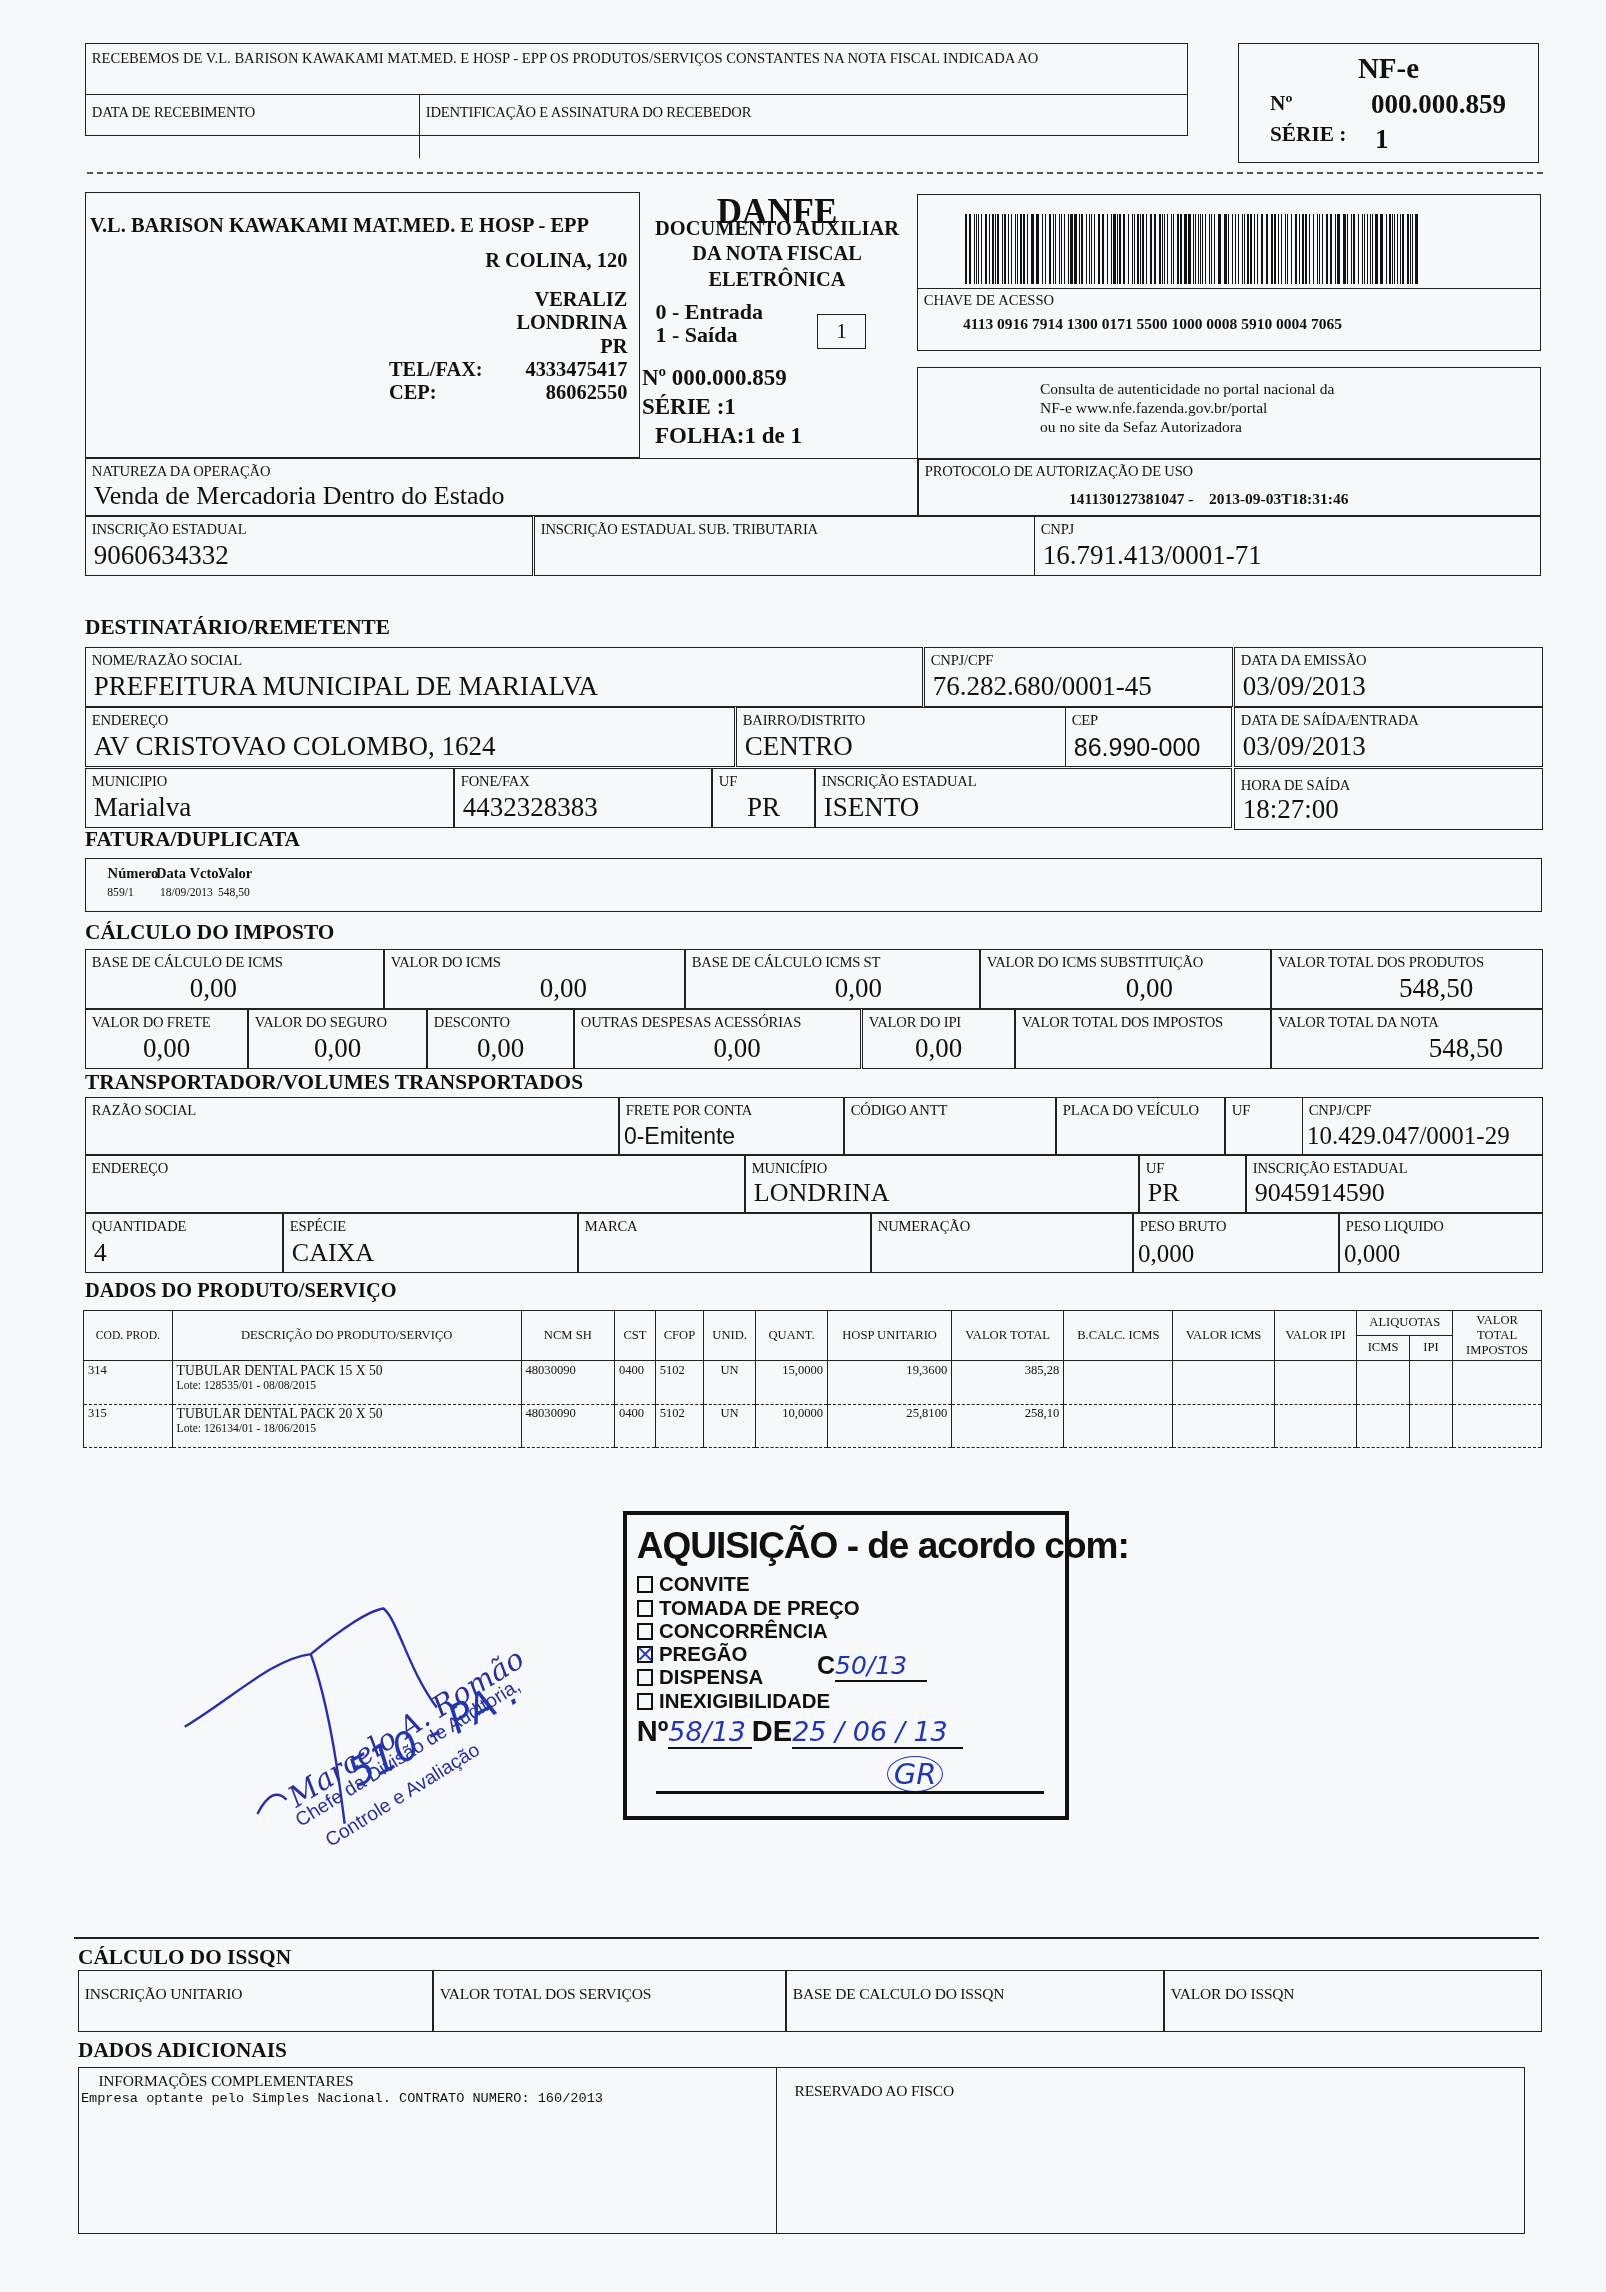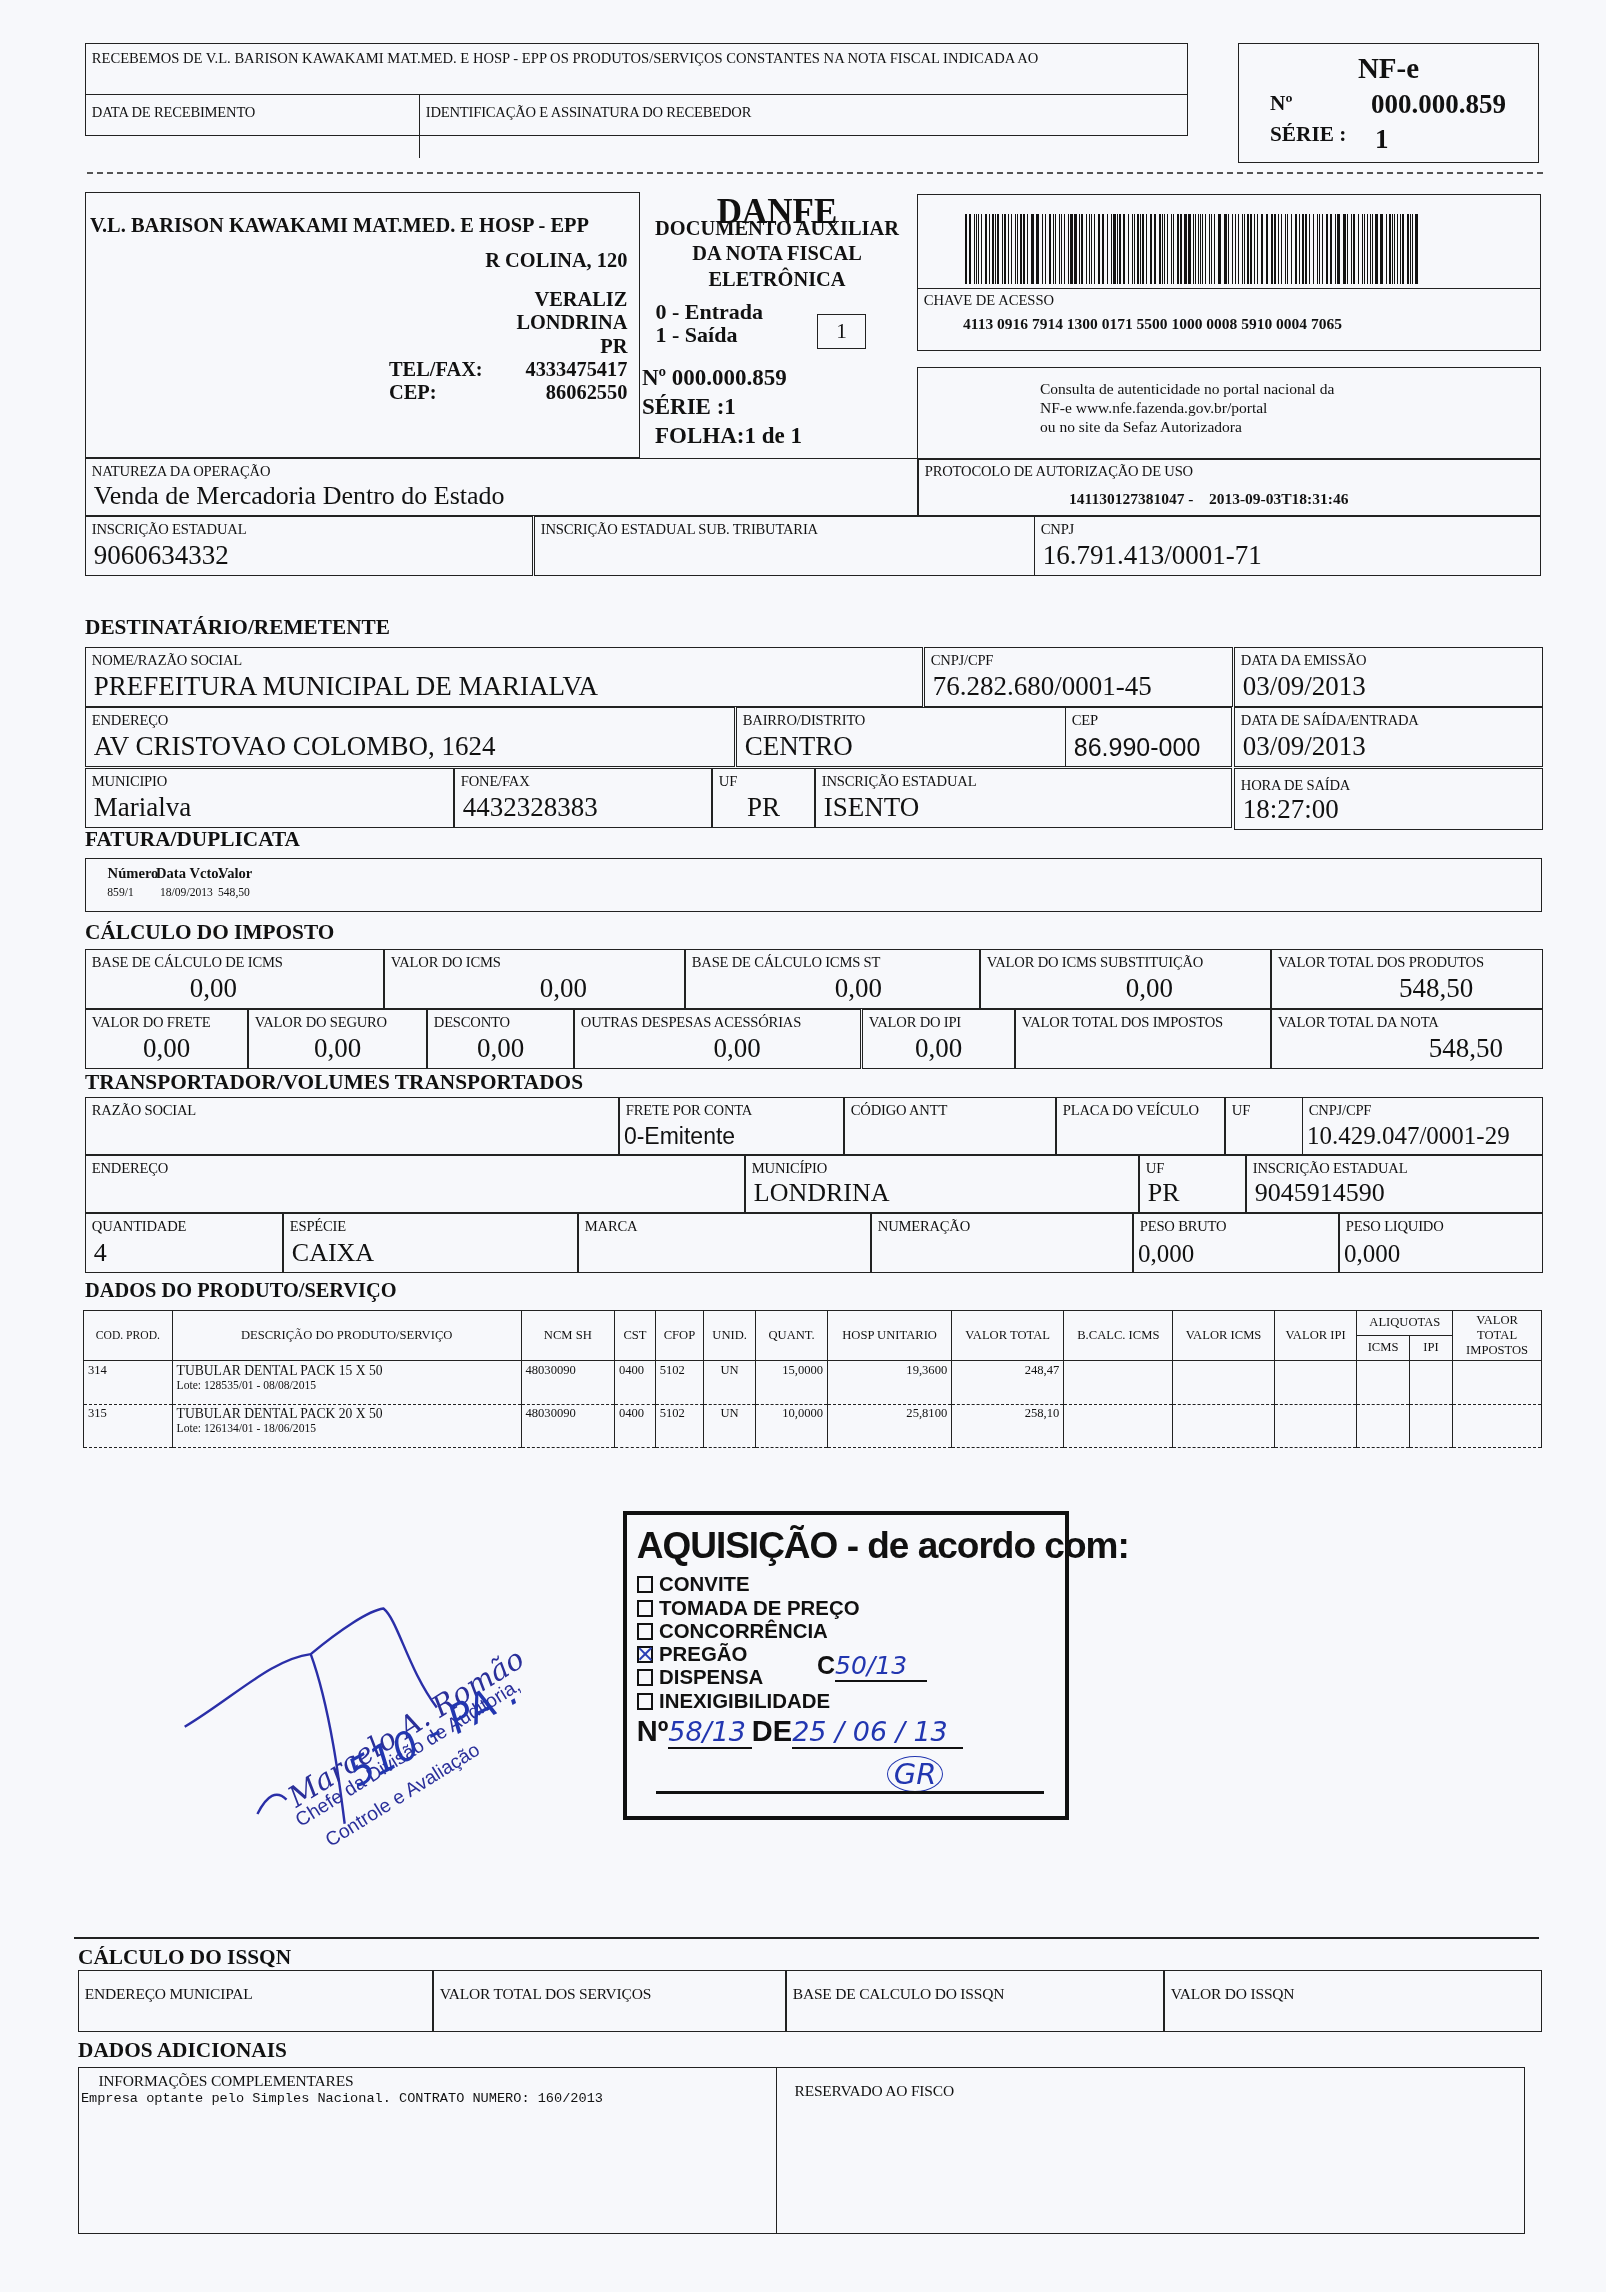--- a/index.html
+++ b/index.html
@@ -476,21 +476,21 @@
         <td style="text-align: left;">
           <div style="font-size: 13.6px;">TUBULAR DENTAL PACK 15 X 50</div>
           <div style="font-size: 11.6px;">Lote: 128535/01 - 08/08/2015</div>
         </td>
         <td style="text-align: left;">48030090</td>
         <td style="text-align: left;">0400</td>
         <td style="text-align: left;">5102</td>
         <td style="text-align: center;">UN</td>
         <td style="text-align: right;">15,0000</td>
         <td style="text-align: right;">19,3600</td>
-        <td style="text-align: right;">248,47</td>
+        <td style="text-align: right;">385,28</td>
         <td style="text-align: left;"></td>
         <td style="text-align: left;"></td>
         <td style="text-align: left;"></td>
         <td style="text-align: left;"></td>
         <td style="text-align: left;"></td>
         <td style="text-align: left;"></td>
       </tr>
       <tr>
         <td style="text-align: left;">315</td>
         <td style="text-align: left;">
@@ -561,21 +561,21 @@
     <span>Nº</span><span class="hand" style="font-weight:normal;border-bottom:2.9px solid #111;padding-right:5.8px;font-size:27px;">58/13</span><span>DE</span><span class="hand" style="font-weight:normal;border-bottom:2.9px solid #111;font-size:27px;padding-right:15.5px;">25 / 06 / 13</span>
   </div>
   <div class="abs hand" style="left:260px;top:241px;font-size:29px;border:1.9px solid #2236b0;border-radius:50%;padding:0 5.8px;">GR</div>
   <div class="abs" style="left:29px;top:276px;width:388px;border-top:3.9px solid #111;"></div>
 </div>
 
 <div class="abs" style="left:74px;top:1937px;width:1465px;border-top:2.9px solid #222;"></div>
 <div class="section-title" style="left:78px;top:1945px;">CÁLCULO DO ISSQN</div>
 <div id="issqn-row">
     <div class="cell" style="left: 78px; top: 1970px; width: 355px; height: 62px;">
-      <div class="lbl" style="top: 13.6px; font-size: 15.5px;">ENDEREÇO MUNICIPAL</div>
+      <div class="lbl" style="top: 13.6px; font-size: 15.5px;">INSCRIÇÃO UNITARIO</div>
       <div class="val "></div>
     </div>
     <div class="cell" style="left: 433px; top: 1970px; width: 353px; height: 62px;">
       <div class="lbl" style="top: 13.6px; font-size: 15.5px;">VALOR TOTAL DOS SERVIÇOS</div>
       <div class="val "></div>
     </div>
     <div class="cell" style="left: 786px; top: 1970px; width: 378px; height: 62px;">
       <div class="lbl" style="top: 13.6px; font-size: 15.5px;">BASE DE CALCULO DO ISSQN</div>
       <div class="val "></div>
     </div>

